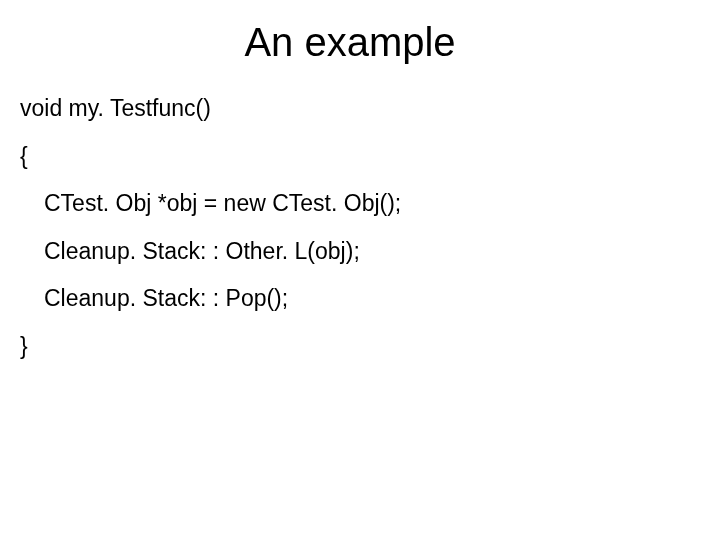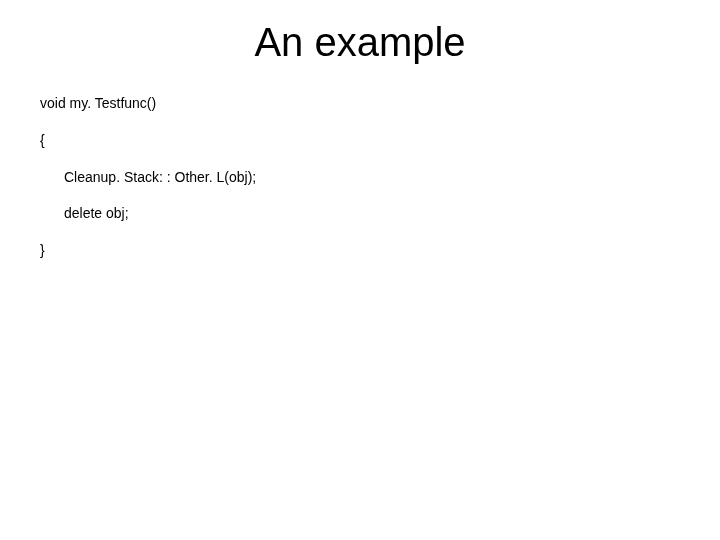--- a/index.html
+++ b/index.html
@@ -8,42 +8,43 @@
     width: 720px;
     height: 540px;
     background: #ffffff;
     font-family: Arial, Helvetica, sans-serif;
     color: #000000;
   }
   .slide {
     width: 720px;
     height: 540px;
     box-sizing: border-box;
-    padding: 20px 40px 20px 40px;
+    padding: 20px 40px 20px 20px;
     position: relative;
   }
   .title {
     font-size: 40px;
     font-weight: normal;
     text-align: center;
     margin: 0 0 30px 0;
   }
   .code-line {
-    font-size: 14px;
+    font-size: 23px;
     line-height: 1.2;
     margin: 0 0 20px 0;
   }
   .indent {
     padding-left: 24px;
   }
 </style>
 </head>
 <body>
 
 <div class="slide">
   <h1 class="title">An example</h1>
 
   <div class="code-line">void my. Testfunc()</div>
   <div class="code-line">{</div>
+  <div class="code-line indent">CTest. Obj *obj = new CTest. Obj();</div>
   <div class="code-line indent">Cleanup. Stack: : Other. L(obj);</div>
-  <div class="code-line indent">delete obj;</div>
+  <div class="code-line indent">Cleanup. Stack: : Pop();</div>
   <div class="code-line">}</div>
 </div>
 
 </body></html>

